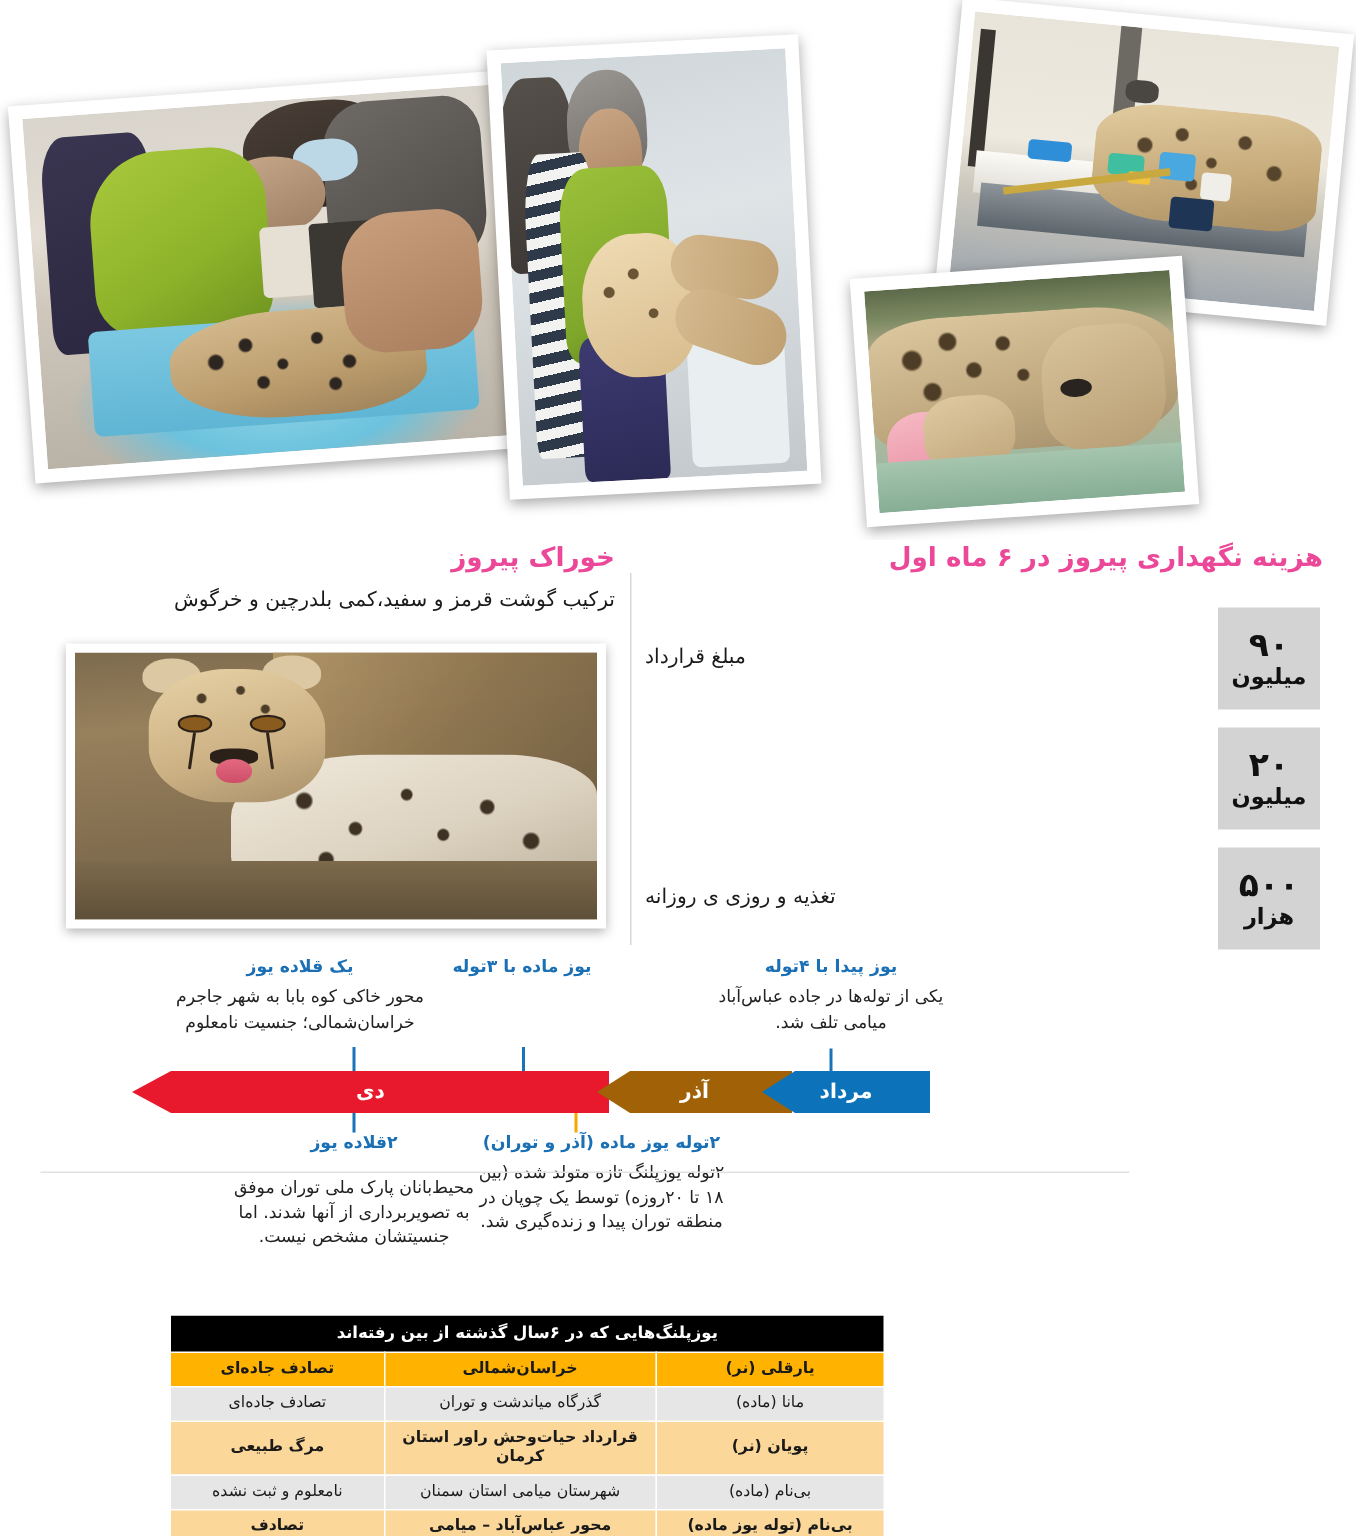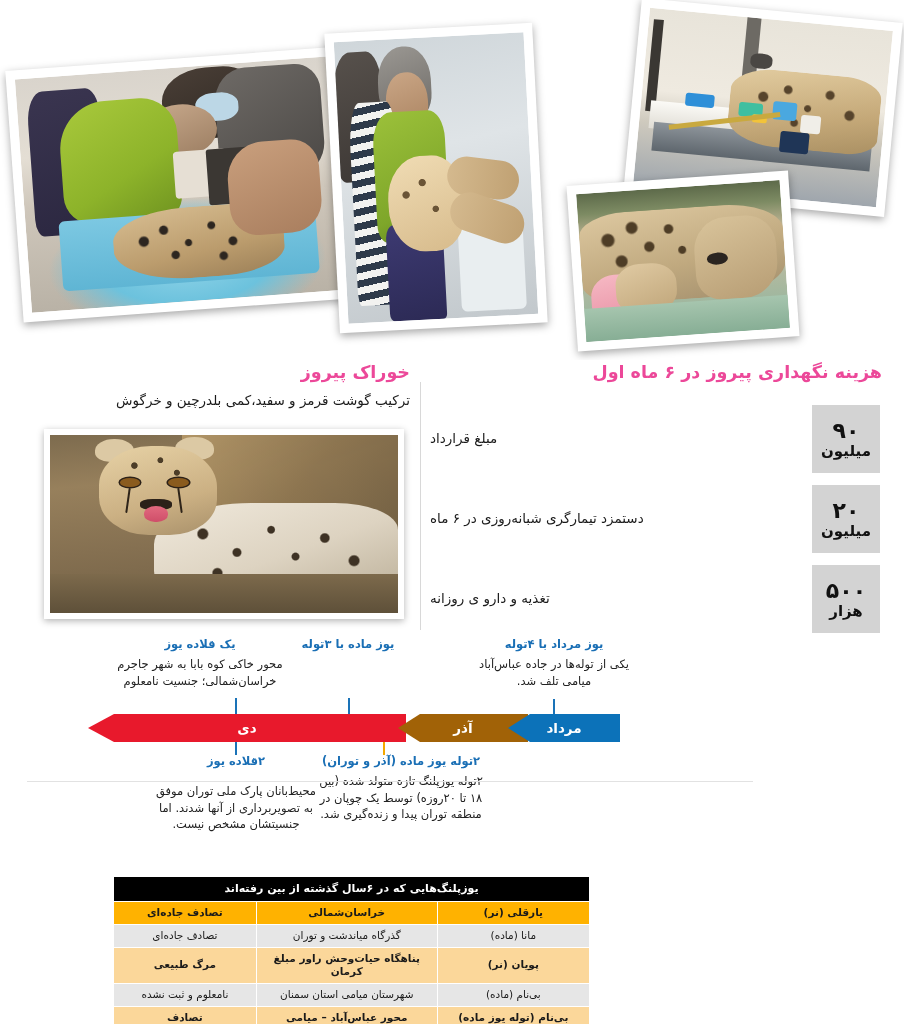--- a/index.html
+++ b/index.html
@@ -287,29 +287,28 @@
       <div class="unit">میلیون</div>
     </div>
     <div class="cost-label">مبلغ قرارداد</div>
   </div>
 
   <div class="cost-row" style="margin-top:12px;padding-right:12px;">
     <div class="cost-badge">
       <div class="num">۲۰</div>
       <div class="unit">میلیون</div>
     </div>
-    <div class="cost-label">دستمزد تیمارگری شبانه‌روزی در ۶ ماه</div>
   </div>
 
   <div class="cost-row" style="margin-top:12px;padding-right:12px;">
     <div class="cost-badge">
       <div class="num">۵۰۰</div>
       <div class="unit">هزار</div>
     </div>
-    <div class="cost-label">تغذیه و دارو ی روزانه</div>
+    <div class="cost-label">تغذیه و روزی ی روزانه</div>
   </div>
 </div>
 
 <div class="vdiv abs" style="left:420px;top:382px;height:248px;"></div>
 
 <div class="abs" style="left:10px;top:362px;width:400px;">
   <div class="sec-title">خوراک پیروز</div>
   <div class="sec-sub" style="margin-top:8px;">ترکیب گوشت قرمز و سفید،کمی بلدرچین و خرگوش</div>
 </div>
 
@@ -338,21 +337,21 @@
     <div class="cal-body" style="margin-top:4px;">محور خاکی کوه بابا به شهر جاجرم خراسان‌شمالی؛ جنسیت نامعلوم</div>
   </div>
   <div class="tick abs" style="left:235px;top:698px;height:17px;"></div>
 
   <div class="abs" style="left:252px;top:637px;width:192px;">
     <div class="cal-title">یوز ماده با ۳توله</div>
   </div>
   <div class="tick abs" style="left:348px;top:698px;height:17px;"></div>
 
   <div class="abs" style="left:463px;top:637px;width:182px;">
-    <div class="cal-title">یوز مرداد با ۴توله</div>
+    <div class="cal-title">یوز پیدا با ۴توله</div>
     <div class="cal-body" style="margin-top:4px;">یکی از توله‌ها در جاده عباس‌آباد میامی تلف شد.</div>
   </div>
   <div class="tick abs" style="left:553px;top:699px;height:16px;"></div>
 
   <div id="timeline-band">
 
     <div class="seg" style="left:0px;width:318px;background:#E8192C;
                 clip-path:polygon(0% 50%, 26px 0%, 100% 0%, 100% 100%, 26px 100%);">
       <span>دی</span>
     </div>
@@ -395,21 +394,21 @@
         <td class="c-place">خراسان‌شمالی</td>
         <td class="c-cause">تصادف جاده‌ای</td>
       </tr>
       <tr class="r1">
         <td class="c-name">مانا (ماده)</td>
         <td class="c-place">گذرگاه میاندشت و توران</td>
         <td class="c-cause">تصادف جاده‌ای</td>
       </tr>
       <tr class="r2">
         <td class="c-name">پویان (نر)</td>
-        <td class="c-place">پناهگاه حیات‌وحش راور مبلغ کرمان</td>
+        <td class="c-place">قرارداد حیات‌وحش راور استان کرمان</td>
         <td class="c-cause">مرگ طبیعی</td>
       </tr>
       <tr class="r3">
         <td class="c-name">بی‌نام (ماده)</td>
         <td class="c-place">شهرستان میامی استان سمنان</td>
         <td class="c-cause">نامعلوم و ثبت نشده</td>
       </tr>
       <tr class="r4">
         <td class="c-name">بی‌نام (توله یوز ماده)</td>
         <td class="c-place">محور عباس‌آباد – میامی</td>

